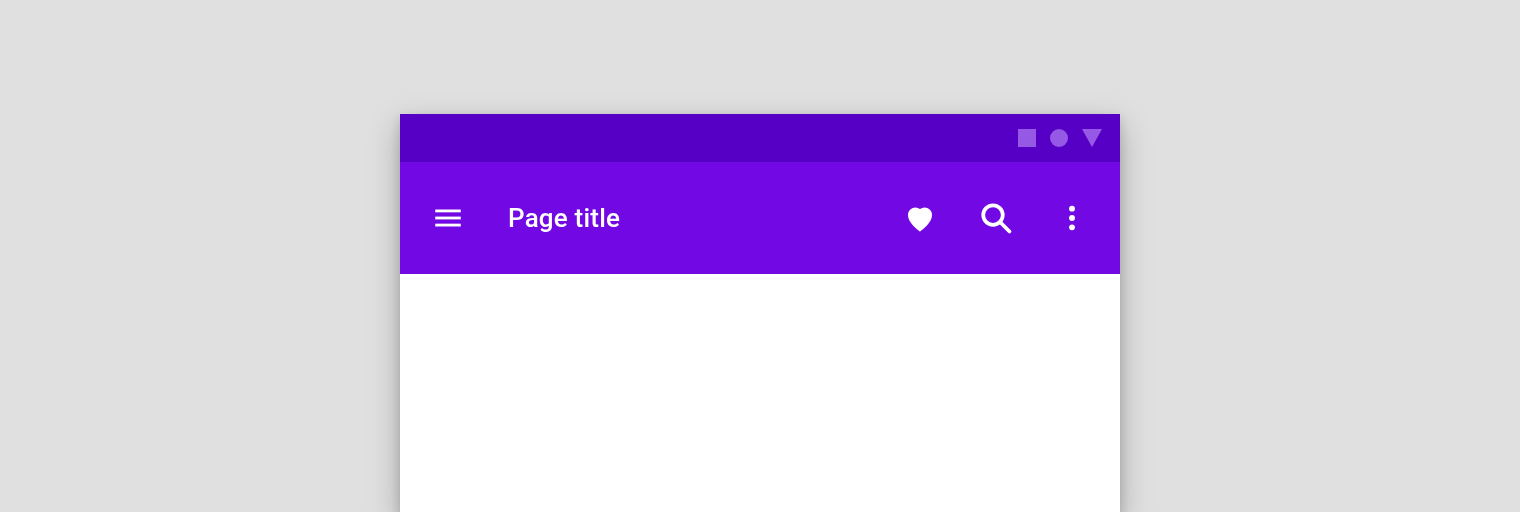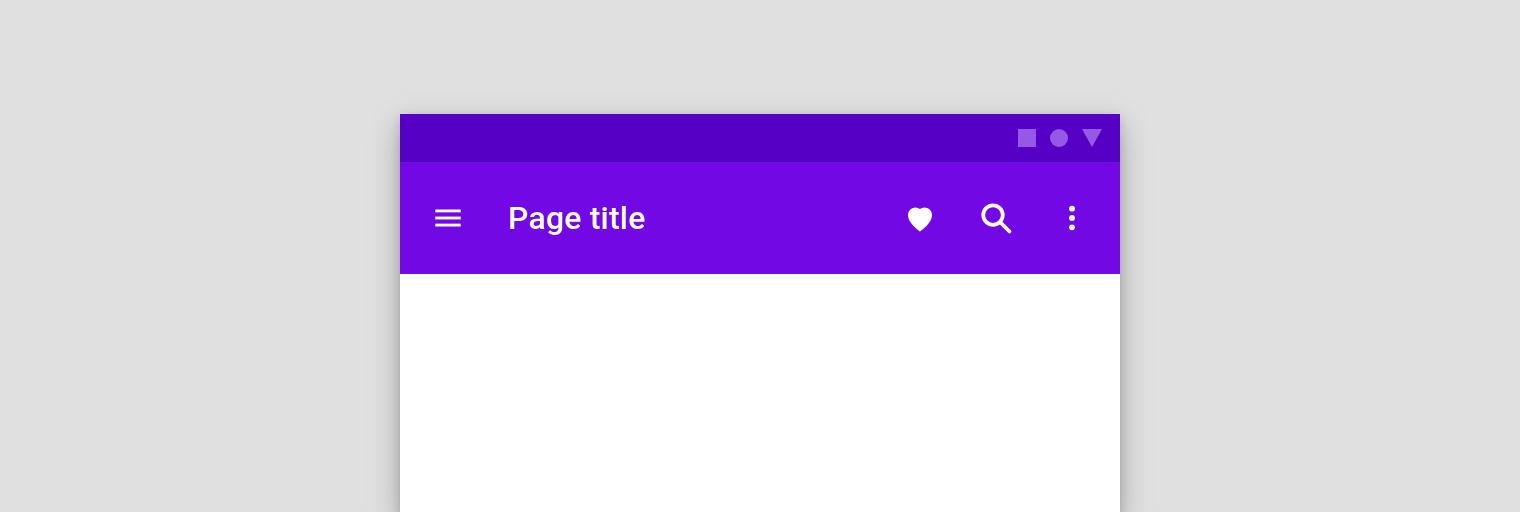--- a/index.html
+++ b/index.html
@@ -44,21 +44,21 @@
   }
   .nav-icon, .action-icon, .overflow-icon {
     width: 48px; height: 48px;
     display: flex; align-items: center; justify-content: center;
     color: #ffffff;
     cursor: pointer;
   }
   .title {
     margin-left: 36px;
     color: #ffffff;
-    font-size: 32px;
+    font-size: 26px;
     font-weight: 500;
     flex: 1 1 auto;
     letter-spacing: 0.2px;
   }
   .actions { display: flex; align-items: center; gap: 28px; }
   .content-area {
     height: 240px;
     background: #ffffff;
   }
   svg { display: block; }

